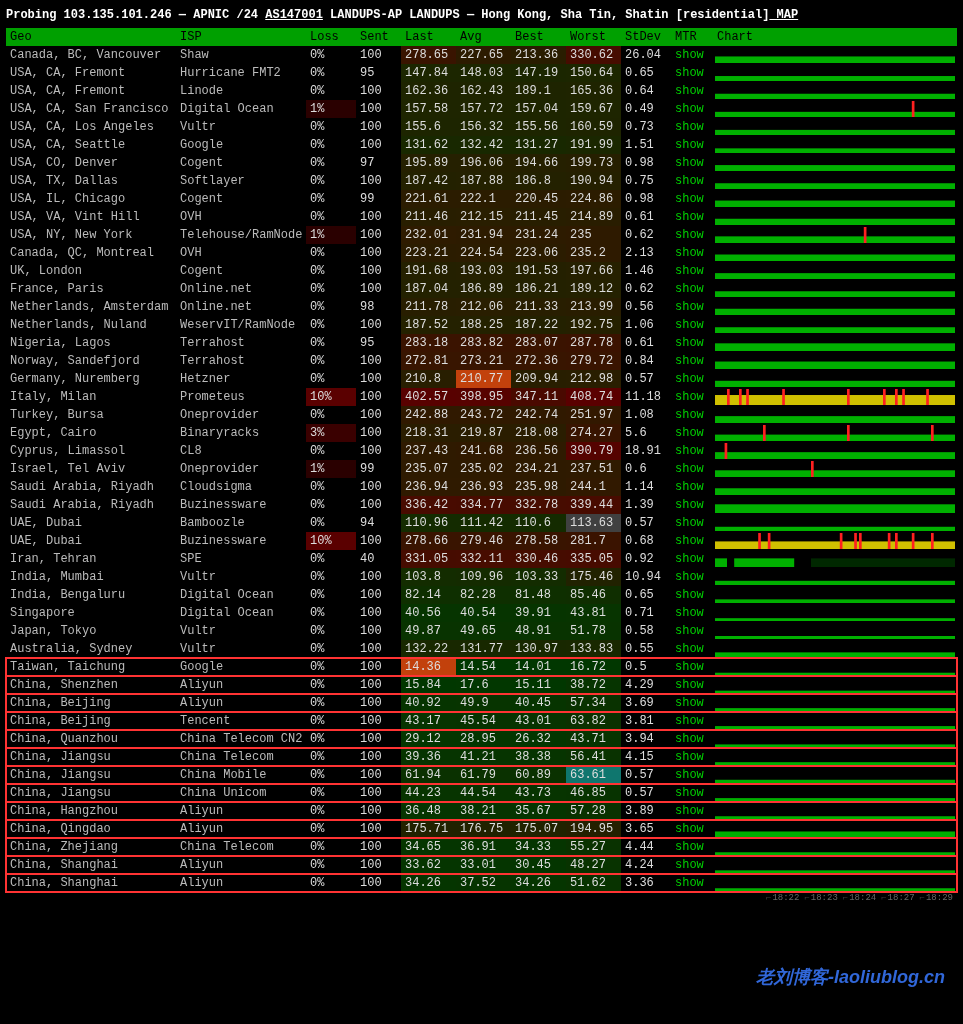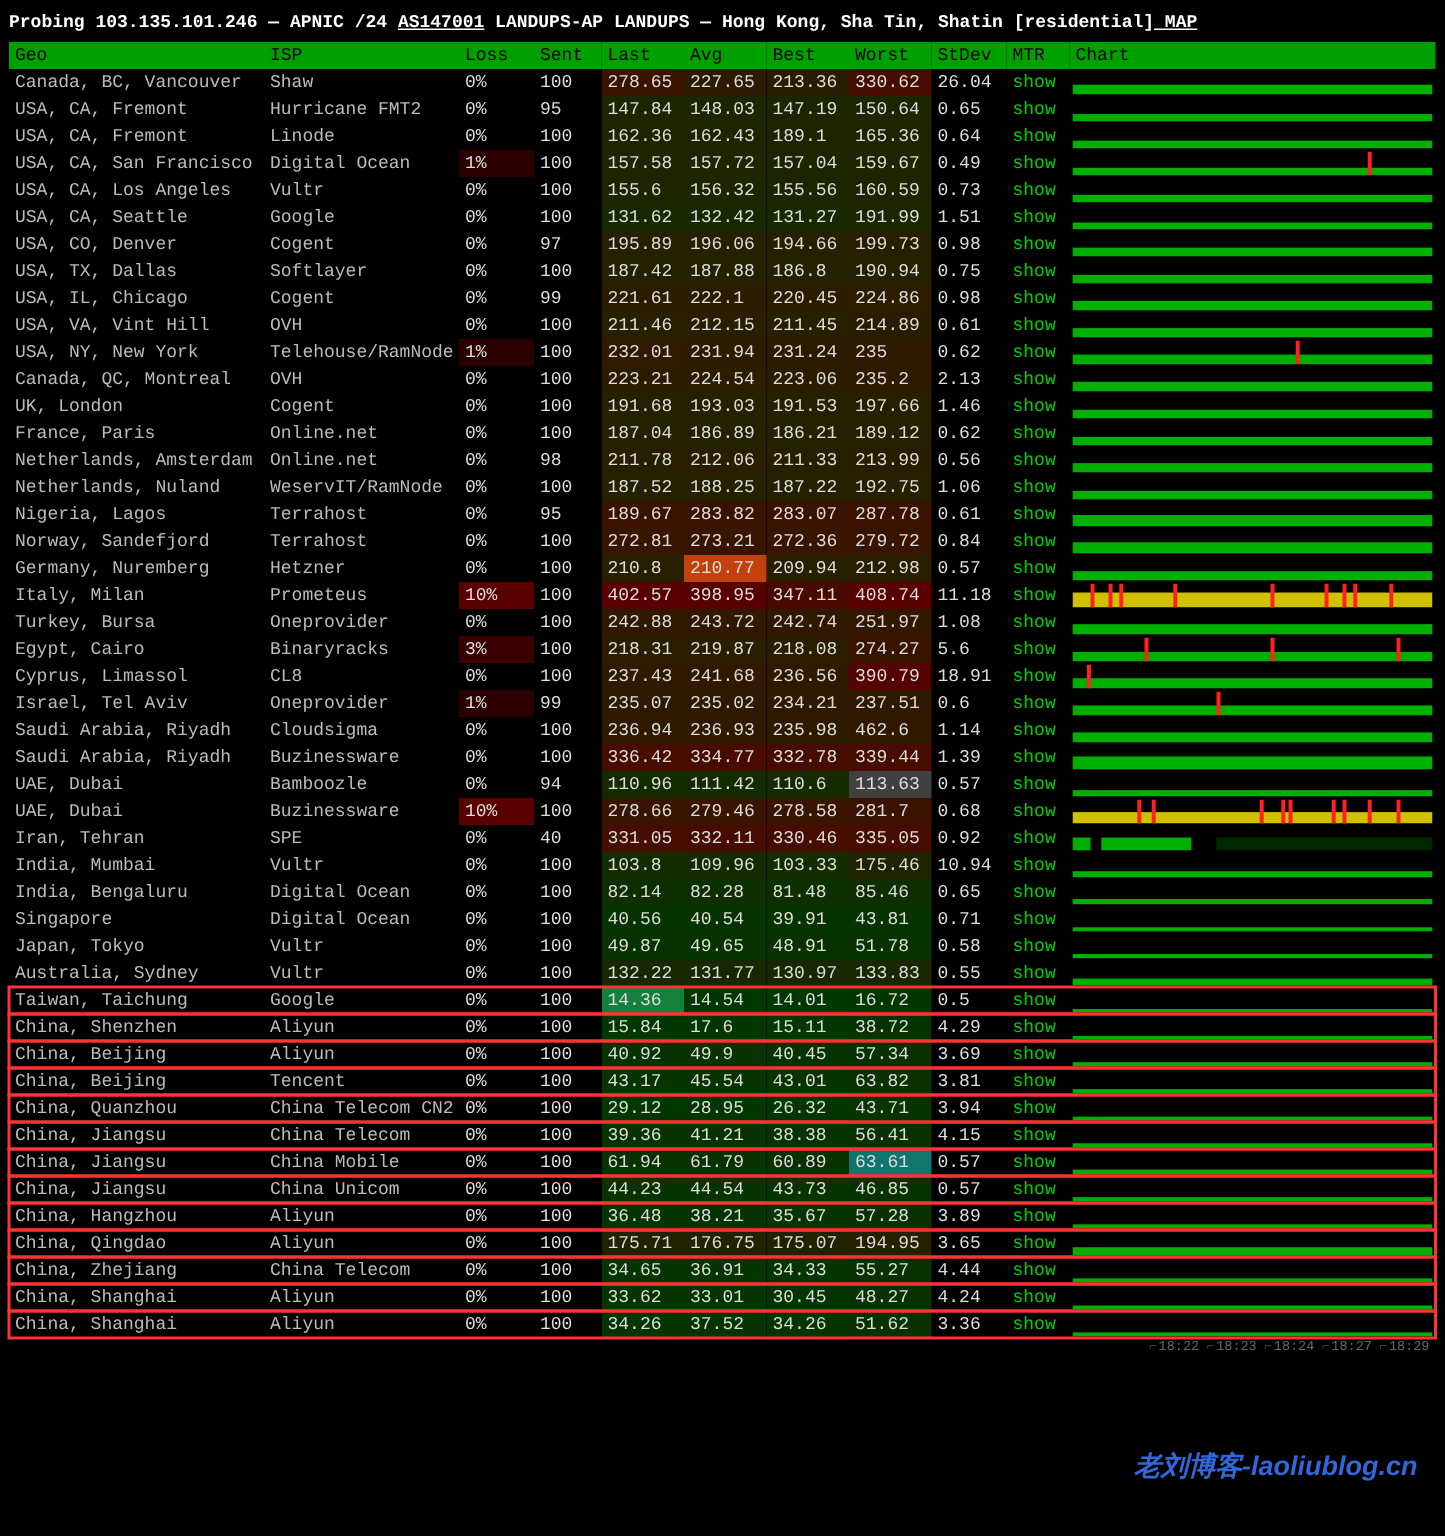--- a/index.html
+++ b/index.html
@@ -385,21 +385,21 @@
           <svg class="chart-svg" viewBox="0 0 180 16" preserveAspectRatio="none">
             <rect x="0" y="10.235" width="100%" height="5.765000000000001" fill="#00b000"></rect>
           </svg>
         </td>
       </tr>
       <tr>
         <td class="geo">Nigeria, Lagos</td>
         <td class="isp">Terrahost</td>
         <td class="num" style="background:transparent">0%</td>
         <td class="num">95</td>
-        <td class="num" style="background:rgb(58,19,0)">189.67</td>
+        <td class="num" style="background:rgb(58,19,0)">283.18</td>
         <td class="num" style="background:rgb(58,19,0)">283.82</td>
         <td class="num" style="background:rgb(58,19,0)">283.07</td>
         <td class="num" style="background:rgb(59,18,0)">287.78</td>
         <td class="num">0.61</td>
         <td><span class="mtr-link">show</span></td>
         <td class="chart-cell">
           <svg class="chart-svg" viewBox="0 0 180 16" preserveAspectRatio="none">
             <rect x="0" y="8.323599999999999" width="100%" height="7.6764" fill="#00b000"></rect>
           </svg>
         </td>
@@ -538,21 +538,21 @@
         </td>
       </tr>
       <tr>
         <td class="geo">Saudi Arabia, Riyadh</td>
         <td class="isp">Cloudsigma</td>
         <td class="num" style="background:transparent">0%</td>
         <td class="num">100</td>
         <td class="num" style="background:rgb(47,26,0)">236.94</td>
         <td class="num" style="background:rgb(47,26,0)">236.93</td>
         <td class="num" style="background:rgb(46,26,0)">235.98</td>
-        <td class="num" style="background:rgb(49,25,0)">462.6</td>
+        <td class="num" style="background:rgb(49,25,0)">244.1</td>
         <td class="num">1.14</td>
         <td><span class="mtr-link">show</span></td>
         <td class="chart-cell">
           <svg class="chart-svg" viewBox="0 0 180 16" preserveAspectRatio="none">
             <rect x="0" y="9.2614" width="100%" height="6.7386" fill="#00b000"></rect>
           </svg>
         </td>
       </tr>
       <tr>
         <td class="geo">Saudi Arabia, Riyadh</td>
@@ -716,21 +716,21 @@
           <svg class="chart-svg" viewBox="0 0 180 16" preserveAspectRatio="none">
             <rect x="0" y="11.3646" width="100%" height="4.635400000000001" fill="#00b000"></rect>
           </svg>
         </td>
       </tr>
       <tr class="highlight-box">
         <td class="geo">Taiwan, Taichung</td>
         <td class="isp">Google</td>
         <td class="num" style="background:transparent">0%</td>
         <td class="num">100</td>
-        <td class="num" style="background:#15803d">14.36</td>
+        <td class="num" style="background:#c2410c">14.36</td>
         <td class="num" style="background:rgb(1,55,0)">14.54</td>
         <td class="num" style="background:rgb(1,55,0)">14.01</td>
         <td class="num" style="background:rgb(1,55,0)">16.72</td>
         <td class="num">0.5</td>
         <td><span class="mtr-link">show</span></td>
         <td class="chart-cell">
           <svg class="chart-svg" viewBox="0 0 180 16" preserveAspectRatio="none">
             <rect x="0" y="13.7092" width="100%" height="2.2908" fill="#00b000"></rect>
           </svg>
         </td>

